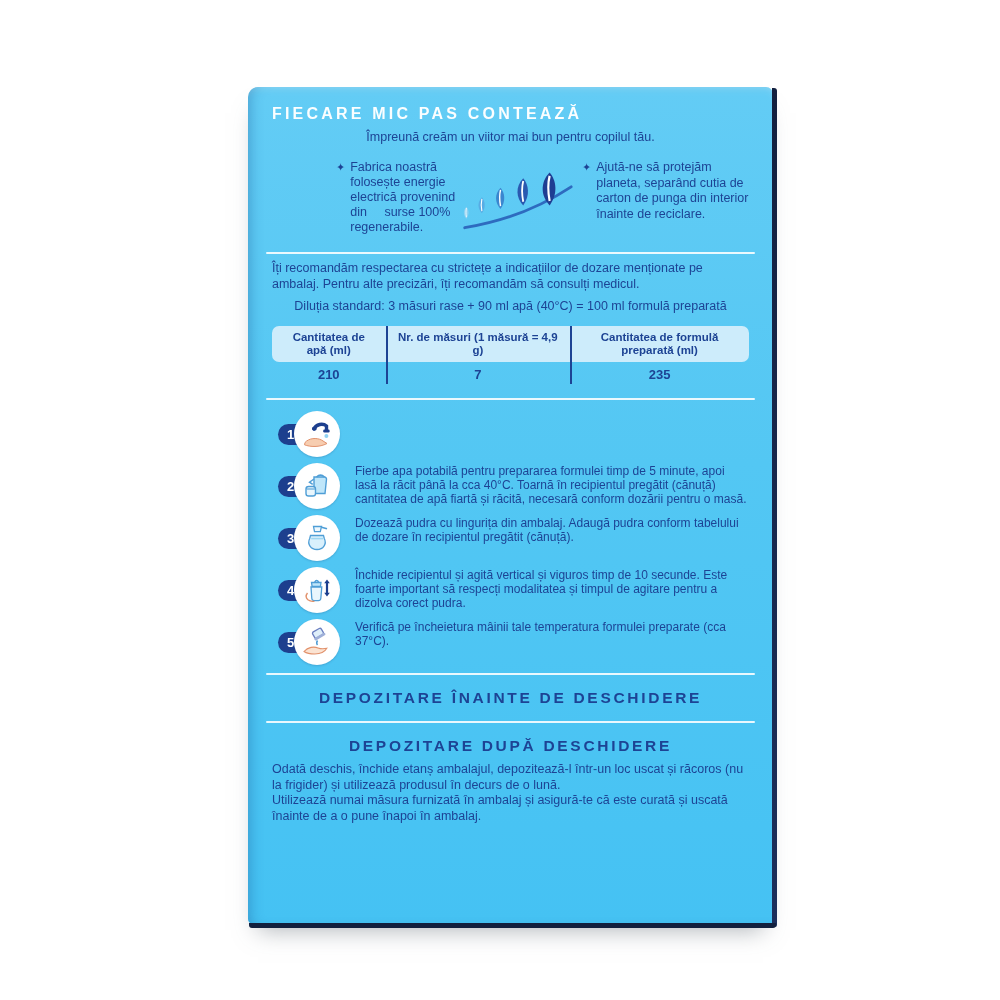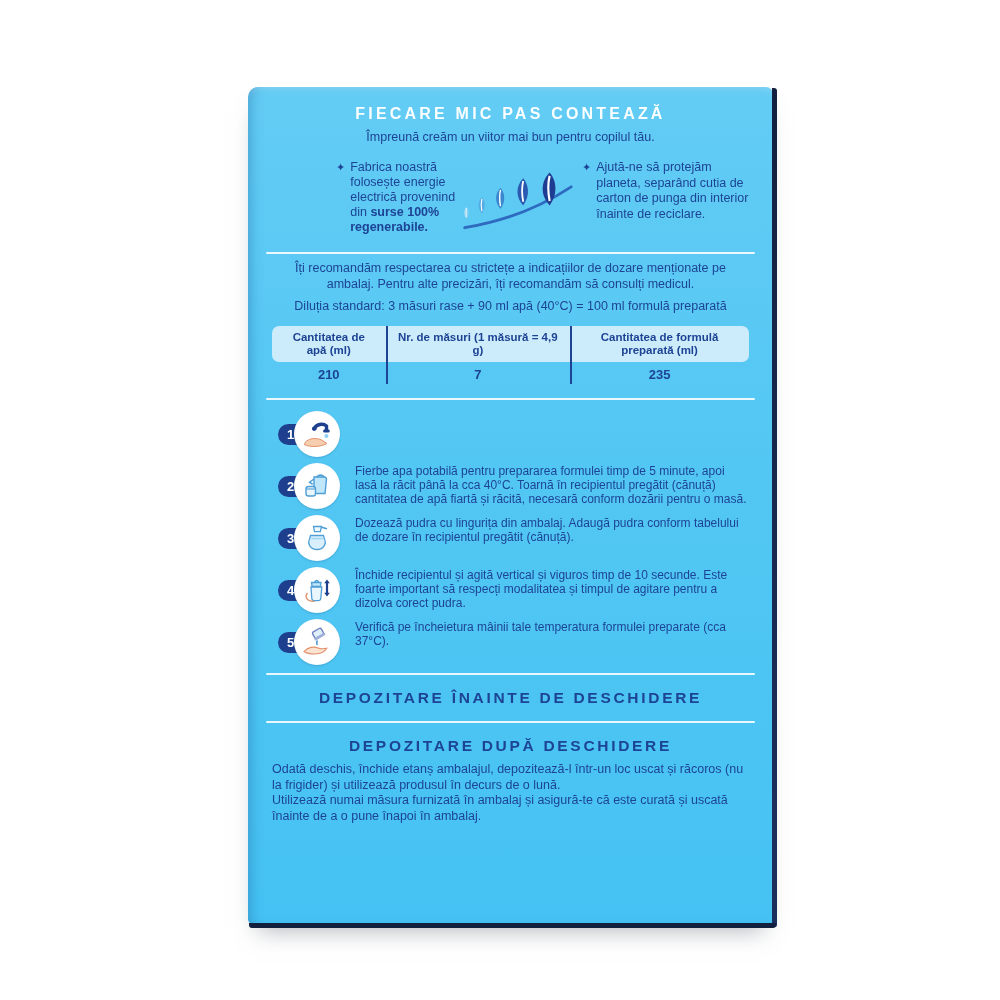--- a/index.html
+++ b/index.html
@@ -22,41 +22,41 @@
       0 16px 22px -10px rgba(95,105,115,.5);
   }
   .edge-right{position:absolute;right:-4px;top:1px;bottom:-3px;width:5px;
     background:linear-gradient(180deg,#13203f,#1c2f5c);border-radius:0 3px 2px 0;}
   .edge-bottom{position:absolute;left:1px;right:-3px;bottom:-4px;height:5px;
     background:#12203e;border-radius:0 0 3px 3px;}
 
   .content{position:relative;height:100%;box-sizing:border-box;padding:17px 24px 0;}
 
   .pack-title{
-    text-align:center;color:#fbfeff;font-size:16px;font-weight:bold;
+    text-align:left;color:#fbfeff;font-size:16px;font-weight:bold;
     letter-spacing:3.2px;line-height:19px;
   }
   .pack-subtitle{text-align:center;font-size:12.5px;line-height:15px;margin-top:7px;}
 
   
   .eco-row{display:flex;margin-top:15px;padding-left:64px;align-items:flex-start;}
   .bullet{display:flex;}
   .star{flex:none;font-size:11px;line-height:15px;margin-right:5px;}
   .eco-left{width:122px;flex:none;font-size:12.5px;line-height:15px;}
-  .eco-left .bold-part{font-weight:bold;}
+  .eco-left .bold-part{font-weight:normal;margin-left:14px;}
   .leaves-box{flex:none;width:114px;margin:12px 8px 0 2px;}
   .eco-right{flex:1;font-size:12.5px;line-height:15.5px;}
 
   .divider{height:2px;background:rgba(255,255,255,.88);border-radius:1px;margin:14px -6px 0;}
 
   .section-heading{
     text-align:center;font-size:15.5px;font-weight:bold;letter-spacing:2.7px;
     color:#1d4394;margin-top:13px;line-height:19px;
   }
-  .intro{text-align:center;font-size:12.5px;line-height:15.5px;margin-top:7px;}
+  .intro{text-align:left;font-size:12.5px;line-height:15.5px;margin-top:7px;}
   .dilution{text-align:center;font-size:12.5px;line-height:15px;margin-top:7px;}
 
   
   .dose-table{position:relative;margin-top:12px;}
   .dose-head{display:grid;grid-template-columns:23.8% 38.7% 37.5%;background:#cdecfb;
     border-radius:7px;min-height:36px;align-items:center;}
   .dose-head .cell{text-align:center;font-size:11.5px;font-weight:bold;line-height:13.5px;
     padding:4px 10px;box-sizing:border-box;}
   .dose-vals{display:grid;grid-template-columns:23.8% 38.7% 37.5%;margin-top:1px;}
   .dose-vals .cell{text-align:center;font-size:13px;font-weight:bold;padding:4px 0 2px;}

